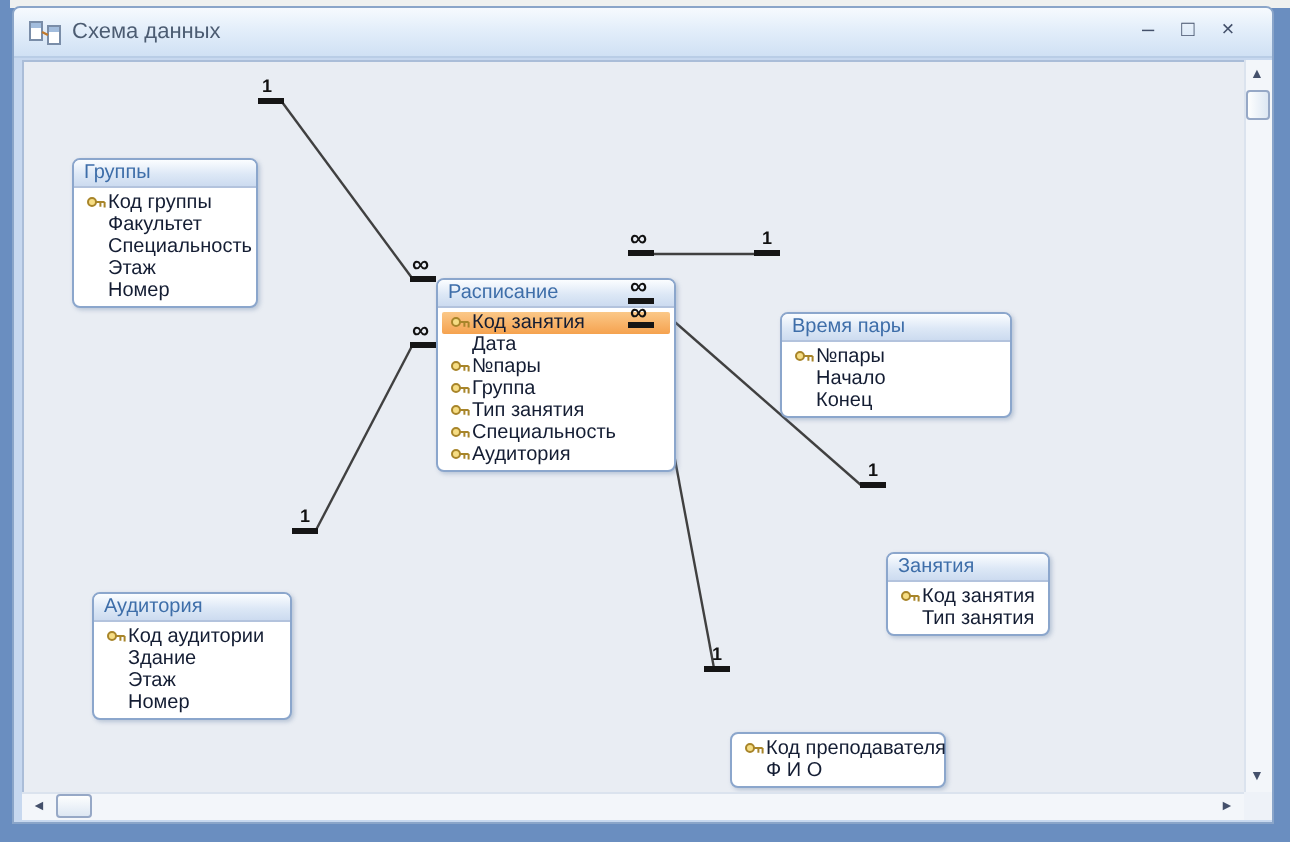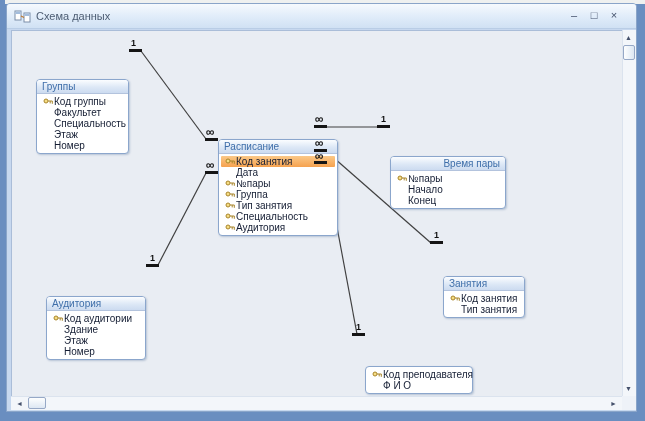--- a/index.html
+++ b/index.html
@@ -56,21 +56,21 @@
            border-bottom:1px solid #b3c3dd; border-radius:3px 3px 0 0;
            color:#3e6ea9; white-space:nowrap; overflow:hidden; }
   .tbl-b { padding:2px 2px 2px 2px; }
   .row { height:11px; line-height:11px; display:flex; align-items:center;
          white-space:nowrap; padding-left:2px; }
   .ki { width:13px; min-width:13px; display:inline-flex; justify-content:center; align-items:center; }
   .row.sel { background:linear-gradient(180deg,#fbc888 0%,#f5a24f 100%); border-radius:1px; }
 
   #t-groups     { left:36px;  top:35px;  width:93px;  }
   #t-schedule   { left:218px; top:95px;  width:120px;  }
-  #t-timeslot   { left:390px; top:112px; width:116px;text-align:right; }
+  #t-timeslot   { left:390px; top:112px; width:116px; }
   #t-lessons    { left:443px; top:232px; width:82px;  }
   #t-auditorium { left:46px;  top:252px; width:100px; }
   #t-teachers   { left:365px; top:322px; width:108px; }
 
   
   .bar { position:absolute; width:13px; height:3px; background:#151515; }
   .sym { position:absolute; font-weight:bold; color:#111; line-height:10px; }
   .sym.one  { font-size:9px; }
   .sym.many { font-size:12px; letter-spacing:-1px; }
 </style>

